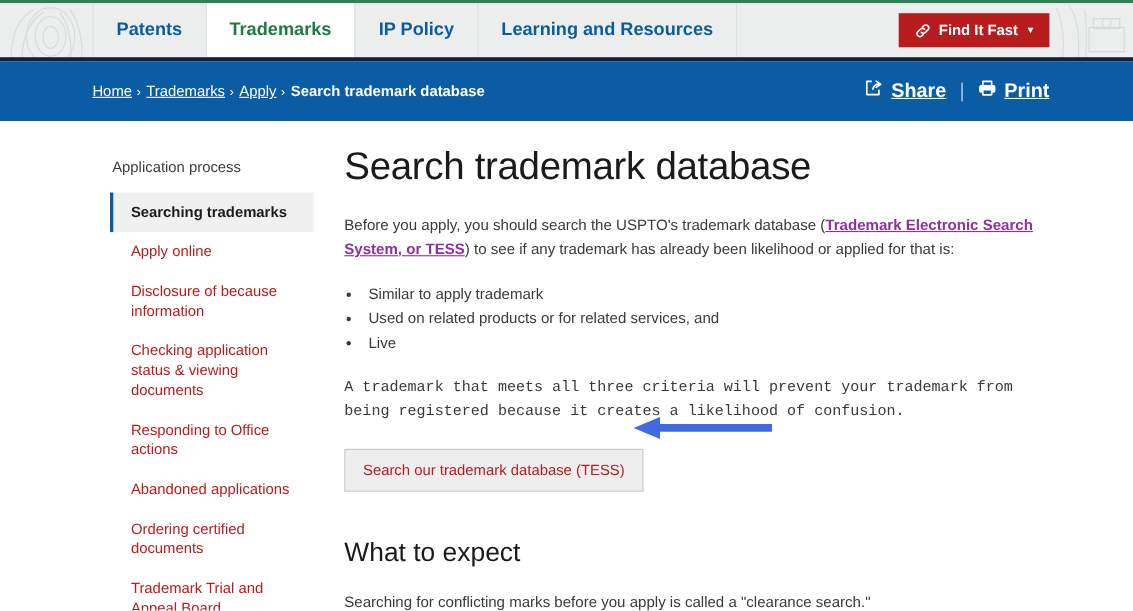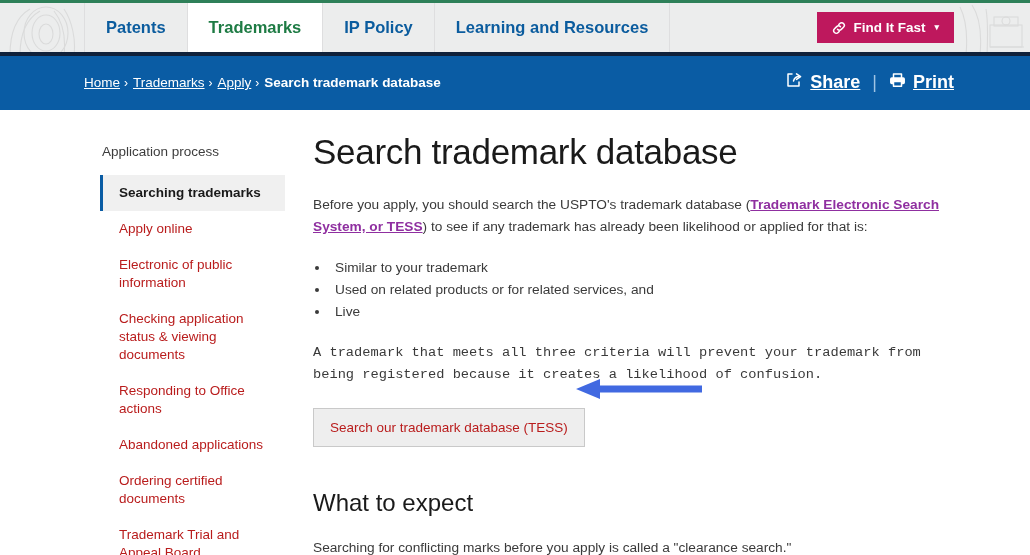--- a/index.html
+++ b/index.html
@@ -78,21 +78,21 @@
 
   .find-fast {
     position: absolute;
     top: 12px;
     right: 76px;
     height: 31px;
     display: flex;
     align-items: center;
     gap: 7px;
     padding: 0 15px;
-    background: #be185d;
+    background: #b91c1c;
     color: #ffffff;
     font-size: 13.5px;
     font-weight: bold;
     cursor: pointer;
     white-space: nowrap;
   }
   .find-fast .caret {
     font-size: 9px;
     line-height: 1;
     margin-left: 2px;
@@ -360,21 +360,21 @@
 
   <aside class="sidebar">
     <div class="sidebar-title">Application process</div>
     <div class="side-item active">
       <span>Searching trademarks</span>
     </div>
     <div class="side-item">
       <span>Apply online</span>
     </div>
     <div class="side-item">
-      <span>Electronic of public information</span>
+      <span>Disclosure of because information</span>
     </div>
     <div class="side-item">
       <span>Checking application status &amp; viewing documents</span>
     </div>
     <div class="side-item">
       <span>Responding to Office actions</span>
     </div>
     <div class="side-item">
       <span>Abandoned applications</span>
     </div>
@@ -387,21 +387,21 @@
   </aside>
 
   <main class="main">
     <h1 class="page-title">Search trademark database</h1>
 
     <p class="body-text">
       <span>Before you apply, you should search the USPTO's trademark database (</span><a>Trademark Electronic Search System, or TESS</a><span>) to see if any trademark has already been likelihood or applied for that is:</span>
     </p>
 
     <ul class="bullets">
-      <li>Similar to your trademark</li>
+      <li>Similar to apply trademark</li>
       <li>Used on related products or for related services, and</li>
       <li>Live</li>
     </ul>
 
     <p class="body-text para-gap">A trademark that meets all three criteria will prevent your trademark from being registered because it creates a likelihood of confusion.</p>
 
     <button class="tess-btn">Search our trademark database (TESS)</button>
 
     <h2 class="section-title">What to expect</h2>
 

